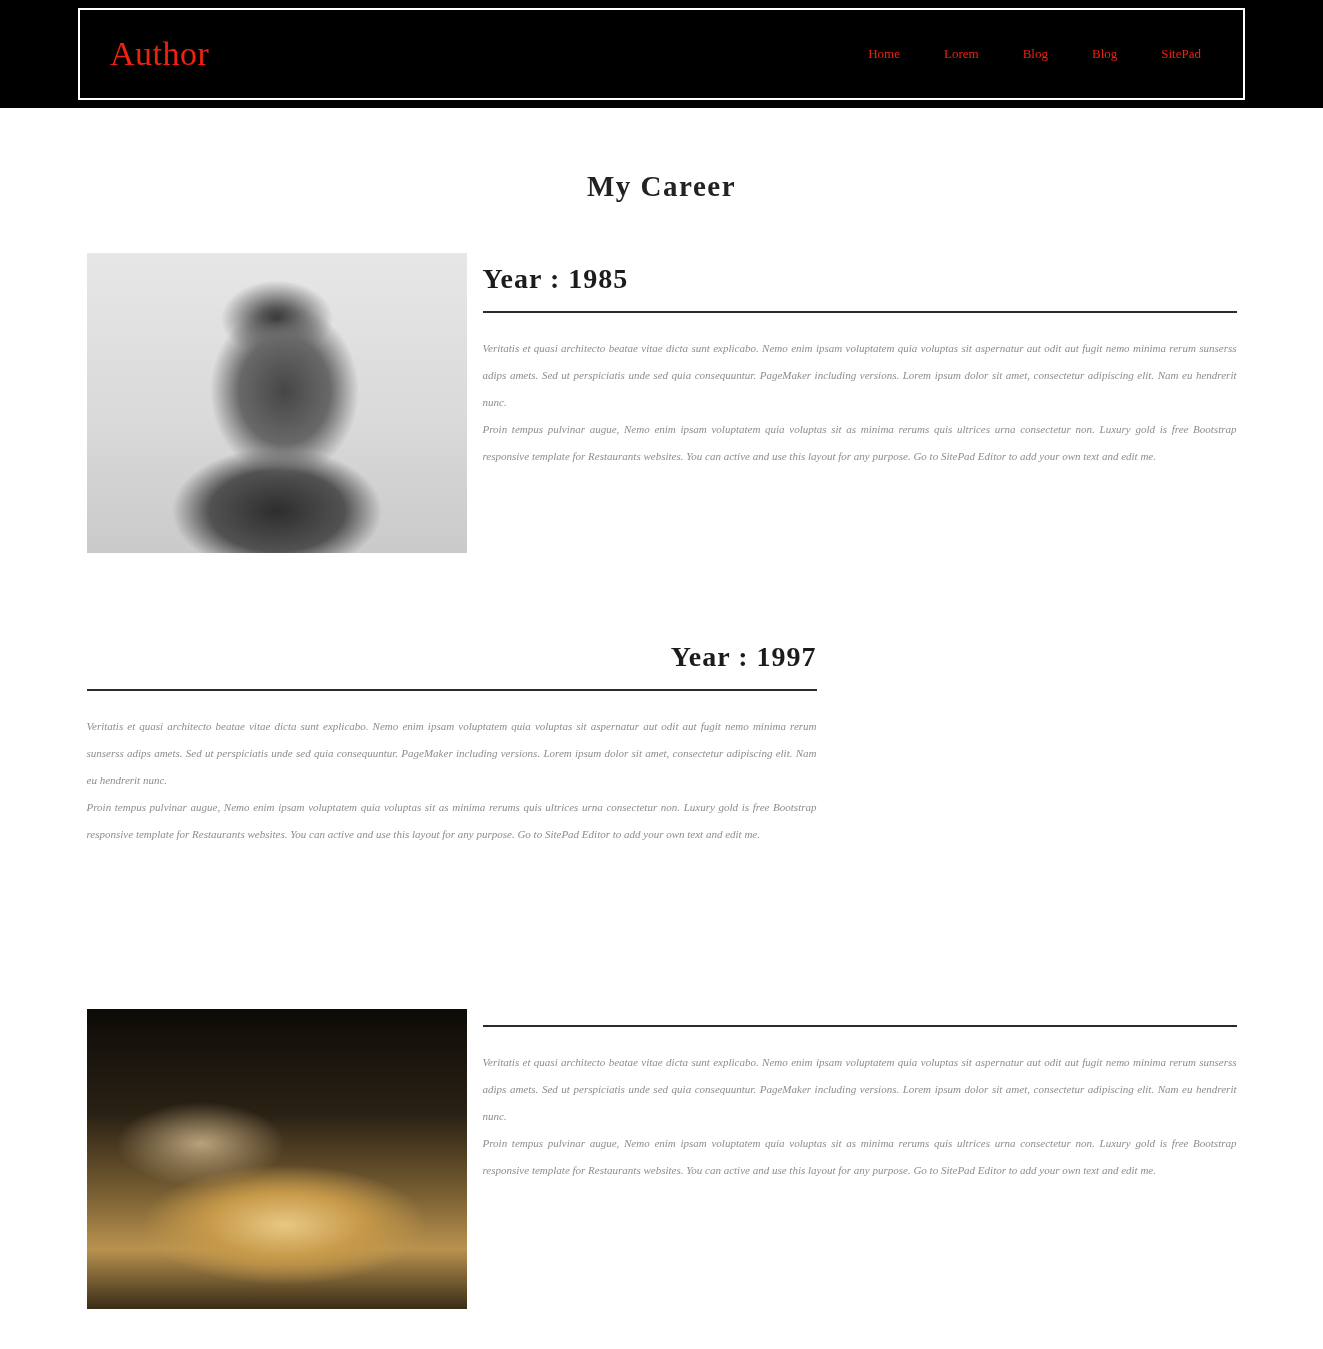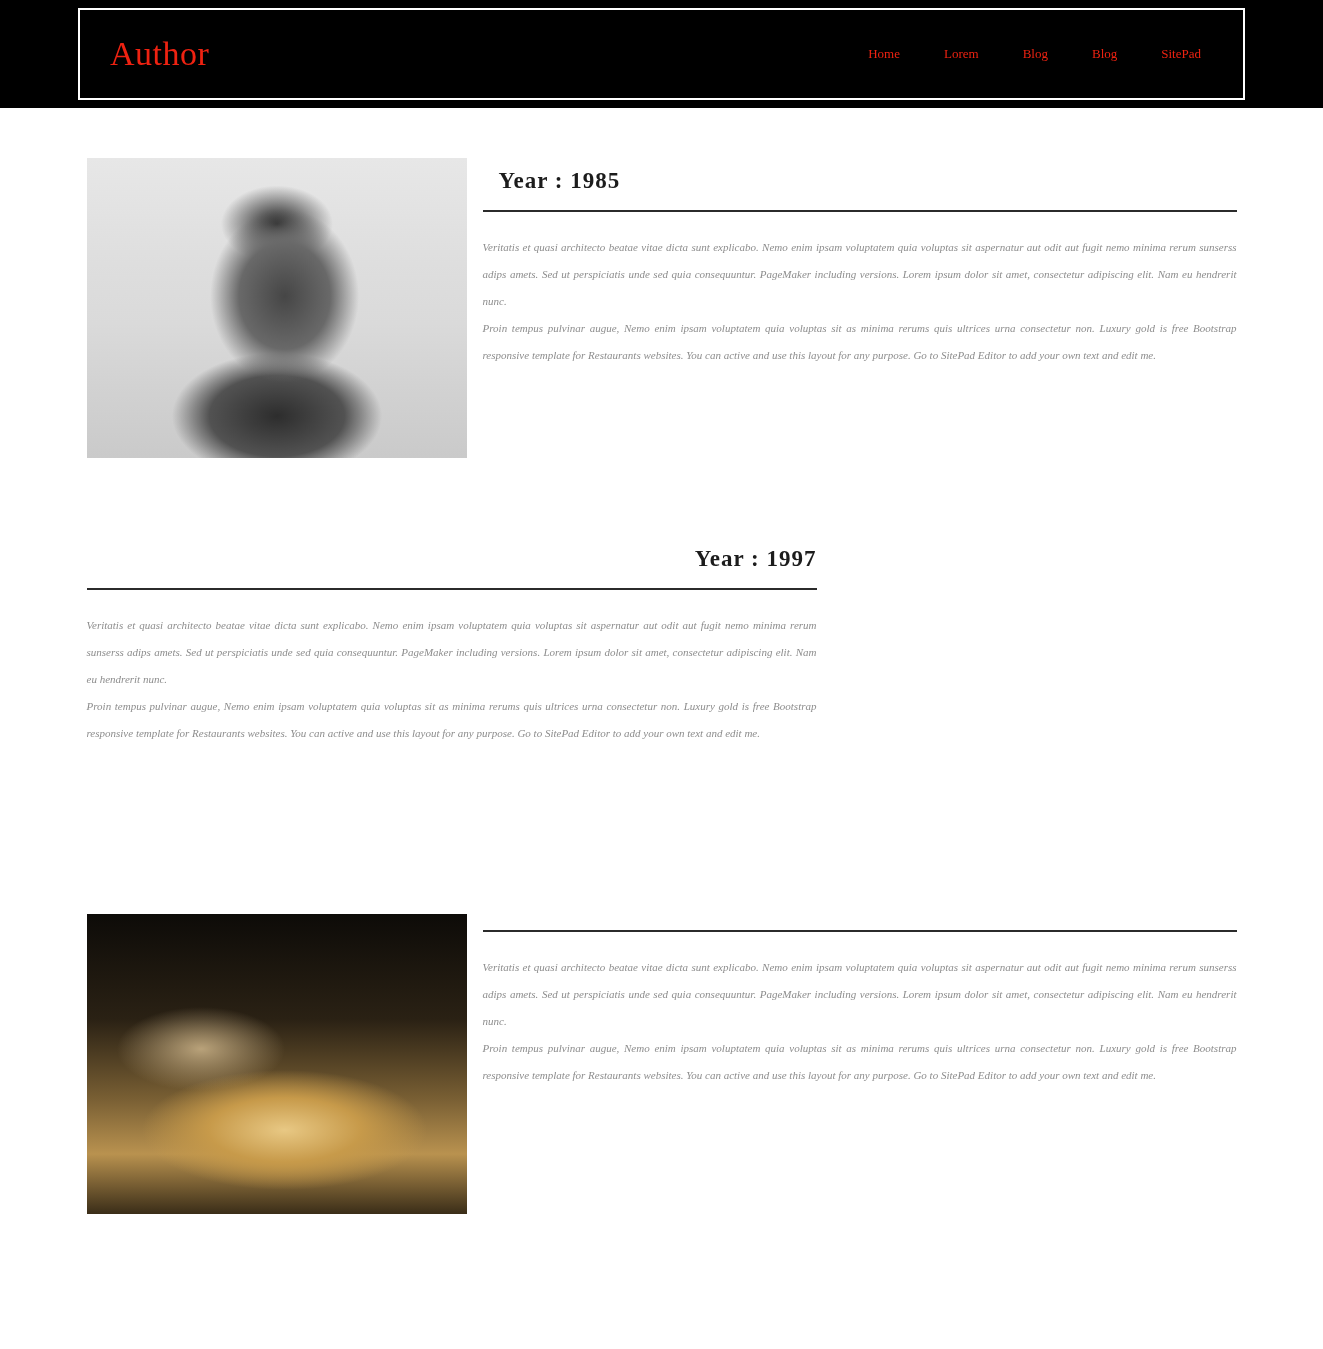--- a/index.html
+++ b/index.html
@@ -90,25 +90,25 @@
   .content {
     flex: 1;
     padding-left: 16px;
   }
   .career-row.reverse .content {
     padding-left: 0;
     padding-right: 20px;
     text-align: left;
   }
   .year {
-    font-size: 23px;
+    font-size: 28px;
     font-weight: bold;
     color: #1c1c1c;
     letter-spacing: 1px;
-    margin: 10px 0 0 16px;
+    margin: 10px 0 0 0;
     font-family: "Liberation Serif", serif;
   }
   .career-row.reverse .year {
     text-align: right;
   }
   .rule {
     border: 0;
     border-top: 2px solid #2b2b2b;
     margin: 16px 0 22px 0;
   }
@@ -158,20 +158,21 @@
       <a class="nav-item" href="#">Home</a>
       <a class="nav-item" href="#">Lorem</a>
       <a class="nav-item" href="#">Blog</a>
       <a class="nav-item" href="#">Blog</a>
       <a class="nav-item" href="#">SitePad</a>
     </nav>
   </div>
 </header>
 
 <main>
+  <h1 class="page-title">My Career</h1>
 
   <div class="career-wrap">
 
     <section class="career-row">
       <div class="media">
         <div class="photo photo-portrait"></div>
       </div>
       <div class="content">
         <div class="year">
           <span>Year :</span>

